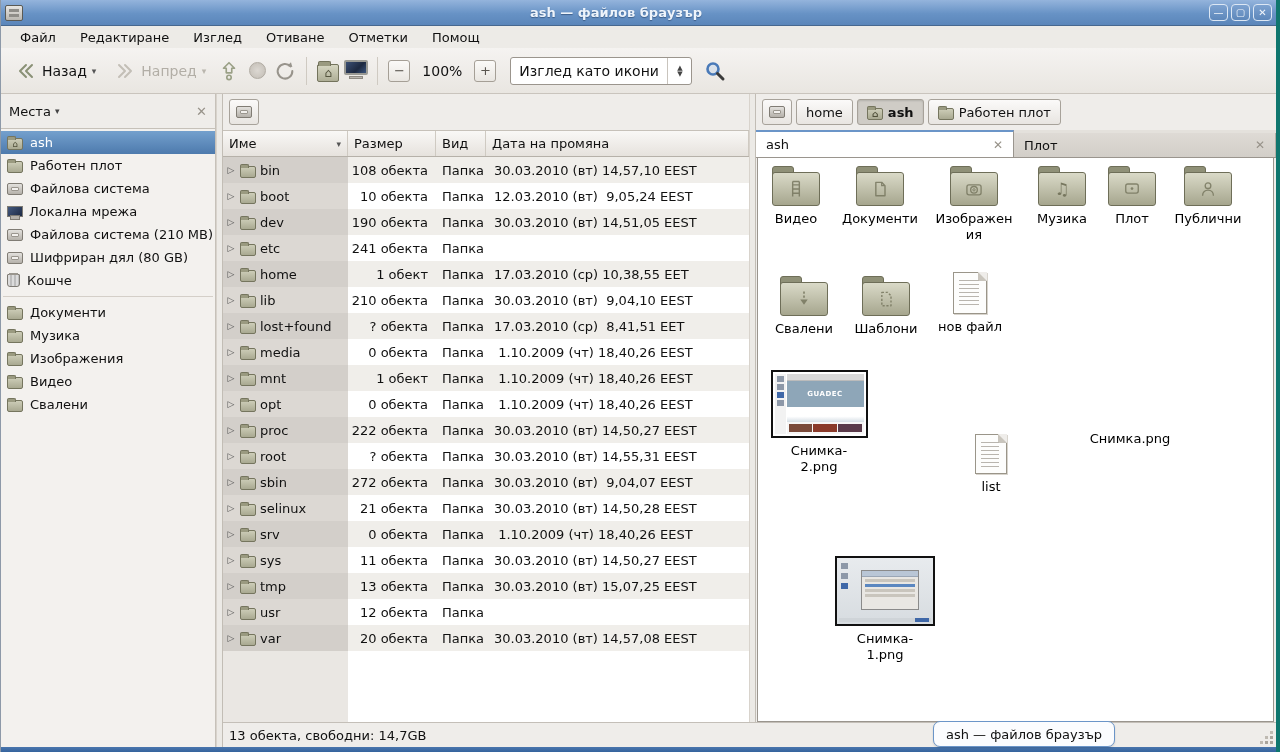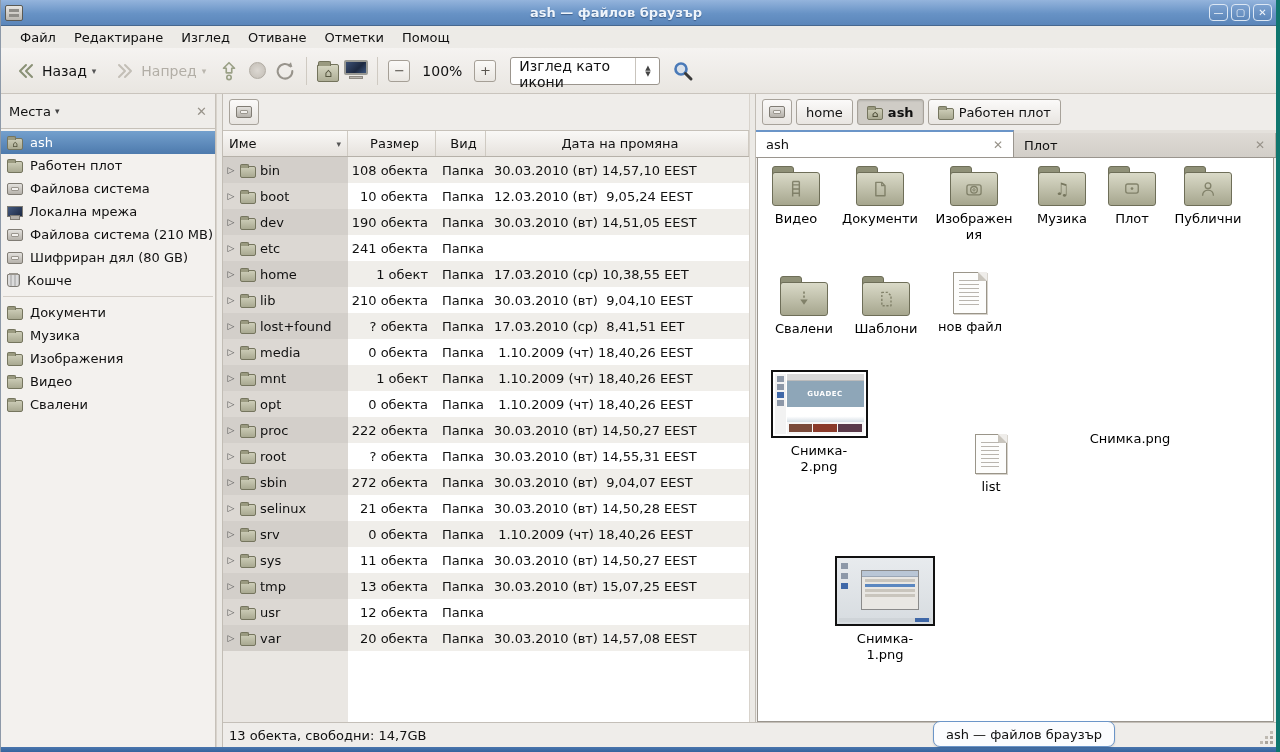--- a/index.html
+++ b/index.html
@@ -13,21 +13,21 @@
   .title-icon { width:18px; height:16px; margin-left:4px; background:linear-gradient(#e8e6e2,#b9b6b0);
     border:1px solid #5a5a55; border-radius:2px; position:relative; }
   .title-icon::before, .title-icon::after { content:""; position:absolute; left:3px; right:3px; height:3px; background:#8f8d88; }
   .title-icon::before { top:3px; } .title-icon::after { bottom:3px; }
   .title-text { flex:1; text-align:center; font-weight:bold; color:#eef4fb; text-shadow:0 1px 1px #3d5f8a; }
   .win-controls { display:flex; gap:3px; margin-right:4px; }
   .win-btn { width:19px; height:17px; border-radius:4px; border:1px solid #dce7f4;
     background:linear-gradient(#7da2d0,#5d87ba); color:#f2f6fb; font-size:10px; line-height:15px; text-align:center; }
 
   
-  .menubar { height:22px; background:#edebe7; display:flex; align-items:center; padding-left:10px; gap:0; }
+  .menubar { height:22px; background:#edebe7; display:flex; align-items:center; padding-left:10px; gap:6px; }
   .menu-item { padding:2px 9px; }
 
   
   .toolbar { height:46px; background:linear-gradient(#f5f3f1,#e9e6e1); border-bottom:1px solid #c9c4bd;
     display:flex; align-items:center; padding:0 8px; gap:6px; }
   .tb-btn { display:flex; align-items:center; gap:5px; padding:4px 6px; border-radius:3px; }
   .tb-label { font-size:14px; }
   .tb-label.dim { color:#b2aea6; }
   .chev { font-size:9px; color:#555; } .chev.dim { color:#bab6ae; }
   .tb-sep { width:1px; height:28px; background:#cfcac2; margin:0 4px; }
@@ -38,22 +38,22 @@
   .home-mini::before { content:""; position:absolute; top:-4px; left:0; width:11px; height:4px;
     background:#9a9a80; border:1px solid #73735c; border-bottom:none; border-radius:2px 2px 0 0; }
   .home-mini::after { content:"⌂"; position:absolute; left:0; right:0; top:0; text-align:center; font-size:12px; color:#55553f; line-height:17px; }
   .computer-ic { position:relative; width:26px; height:22px; }
   .computer-ic .scr { width:24px; height:15px; border:2px solid #9a9a94; border-radius:2px;
     background:linear-gradient(135deg,#3b4f74,#1d2940 60%,#3b557e); }
   .computer-ic .base { width:14px; height:3px; background:#b9b5ae; margin:1px auto 0; border:1px solid #8e8a82; }
   .zoom-btn { width:22px; height:22px; border:1px solid #a59f96; border-radius:3px;
     background:linear-gradient(#fbfaf8,#e9e6e1); color:#5a564f; font-size:13px; line-height:19px; text-align:center; }
   .zoom-pct { font-size:14px; padding:0 6px; }
-  .combo { width:150px; height:28px; background:#fff; border:1px solid #9b958d; border-radius:3px;
-    display:flex; padding-left:8px; margin-left:8px; }
+  .combo { width:182px; height:28px; background:#fff; border:1px solid #9b958d; border-radius:3px;
+    display:flex; align-items:center; padding-left:8px; margin-left:8px; }
   .combo-label { flex:1; font-size:14px; }
   .combo-spin { border-left:1px solid #c9c4bd; align-self:stretch; width:24px; display:flex; flex-direction:column;
     align-items:center; justify-content:center; font-size:7px; color:#444; line-height:6px; }
 
   
   .content { display:flex; height:653px; }
 
   
   .sidebar { width:215px; background:#f3f1ee; border-right:1px solid #c6c1b9; display:flex; flex-direction:column; }
   .sidebar-header { height:34px; display:flex; align-items:center; padding:0 8px; background:#efedea; }
@@ -91,21 +91,21 @@
   .main { flex:1; display:flex; flex-direction:column; }
   .panes { flex:1; display:flex; min-height:0; }
 
   
   .tree-pane { width:526px; display:flex; flex-direction:column; }
   .pane-topbar { height:36px; display:flex; align-items:center; padding-left:6px; gap:4px; background:#efedea; }
   .mini-btn { width:30px; height:26px; border:1px solid #a7a29a; border-radius:3px;
     background:linear-gradient(#fbfaf9,#e8e5e1); display:flex; align-items:center; justify-content:center; }
   .tree-wrap { flex:1; background:#fff; border-top:1px solid #c6c1b9; display:flex; flex-direction:column; min-height:0; }
   .tree-header { height:26px; display:flex; background:linear-gradient(#f9f8f6,#e6e2dd); border-bottom:1px solid #b6b1a9; }
-  .th { display:flex; align-items:center; padding-left:6px; border-right:1px solid #cfcac2;justify-content:center; }
+  .th { display:flex; align-items:center; padding-left:6px; border-right:1px solid #cfcac2; }
   .th .sort { margin-left:auto; margin-right:6px; font-size:9px; color:#555; }
   .c-name { width:125px; flex:none; } .c-size { width:88px; flex:none; } .c-type { width:50px; flex:none; } .c-date { flex:1; }
   .tree-row { display:flex; height:26px; align-items:stretch; }
   .tree-row .cell { display:flex; align-items:center; font-size:13px; }
   .tree-row .c-name { gap:4px; padding-left:3px; }
   .tree-row .c-size { justify-content:flex-end; padding-right:8px; }
   .tree-row .c-type { padding-left:6px; }
   .tree-row .c-date { padding-left:8px; white-space:pre; }
   .tree-row:nth-of-type(odd) .c-name { background:#d3cfca; }
   .tree-row:nth-of-type(odd) .c-size, .tree-row:nth-of-type(odd) .c-type, .tree-row:nth-of-type(odd) .c-date { background:#f0eeea; }

